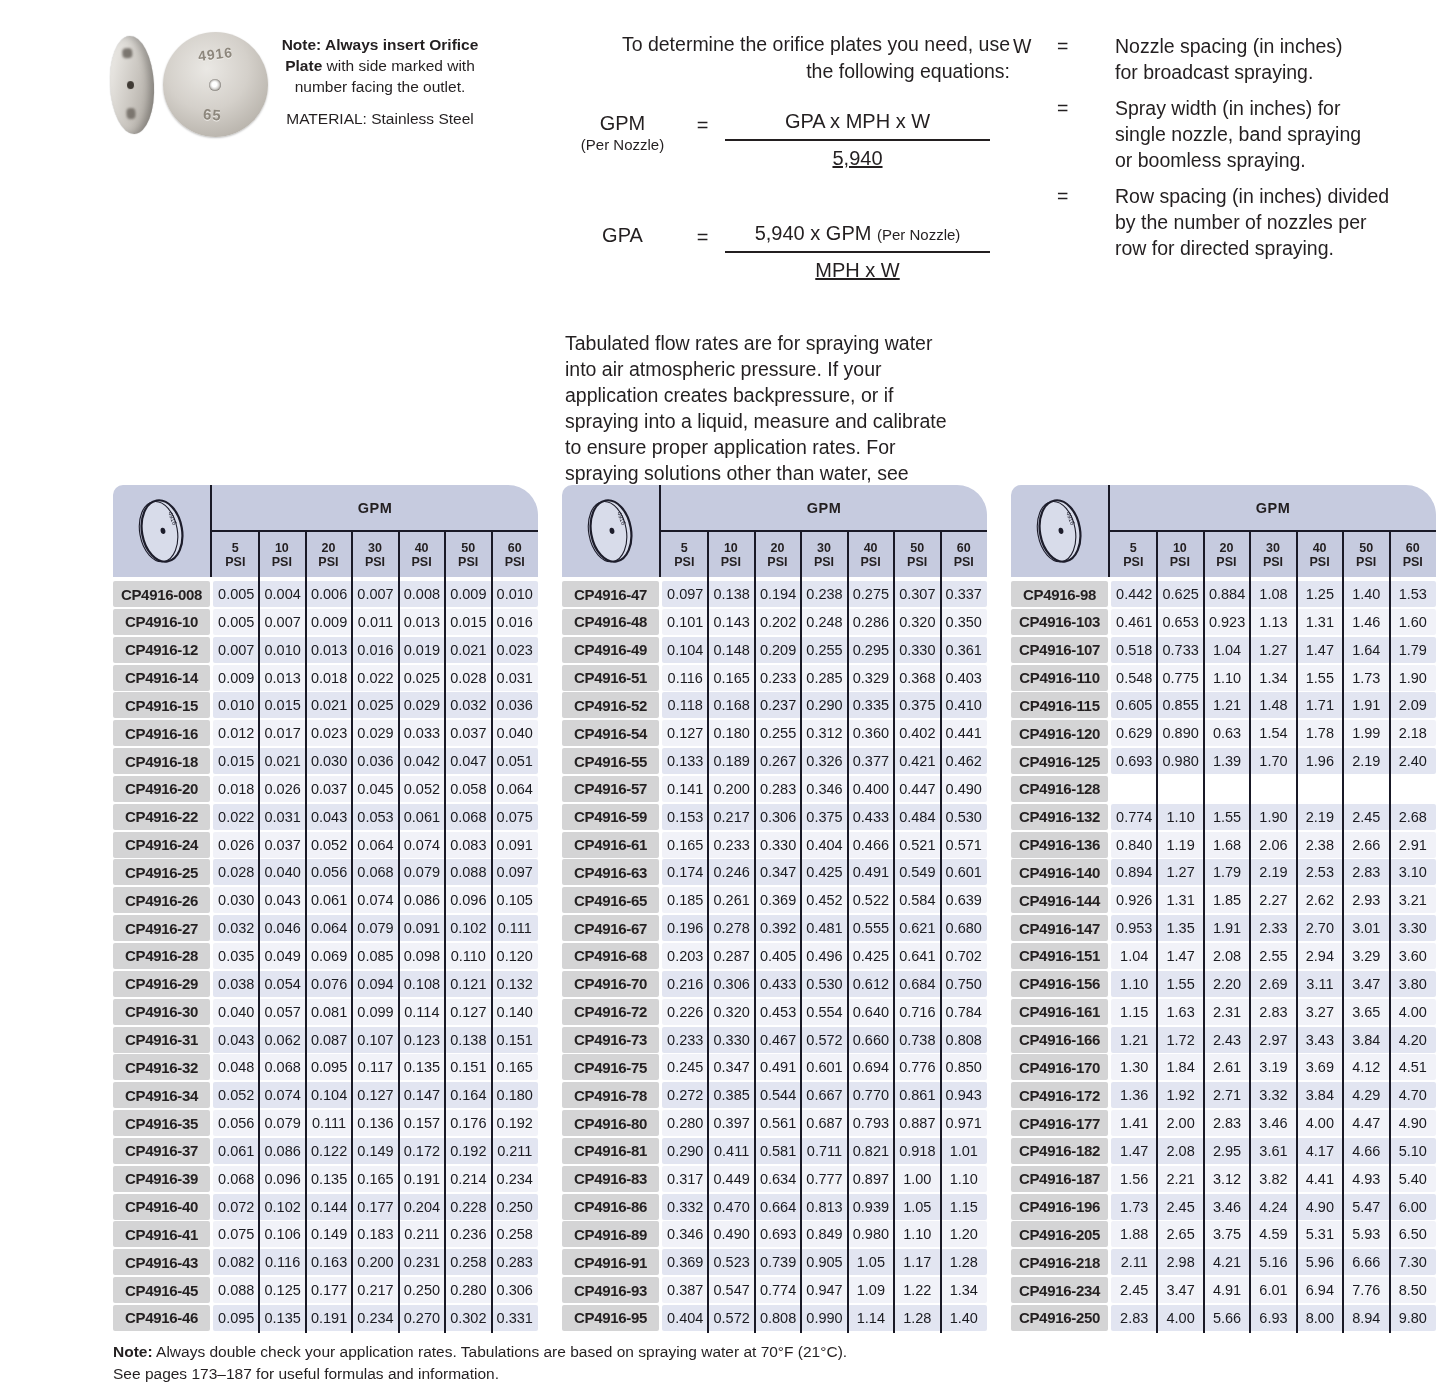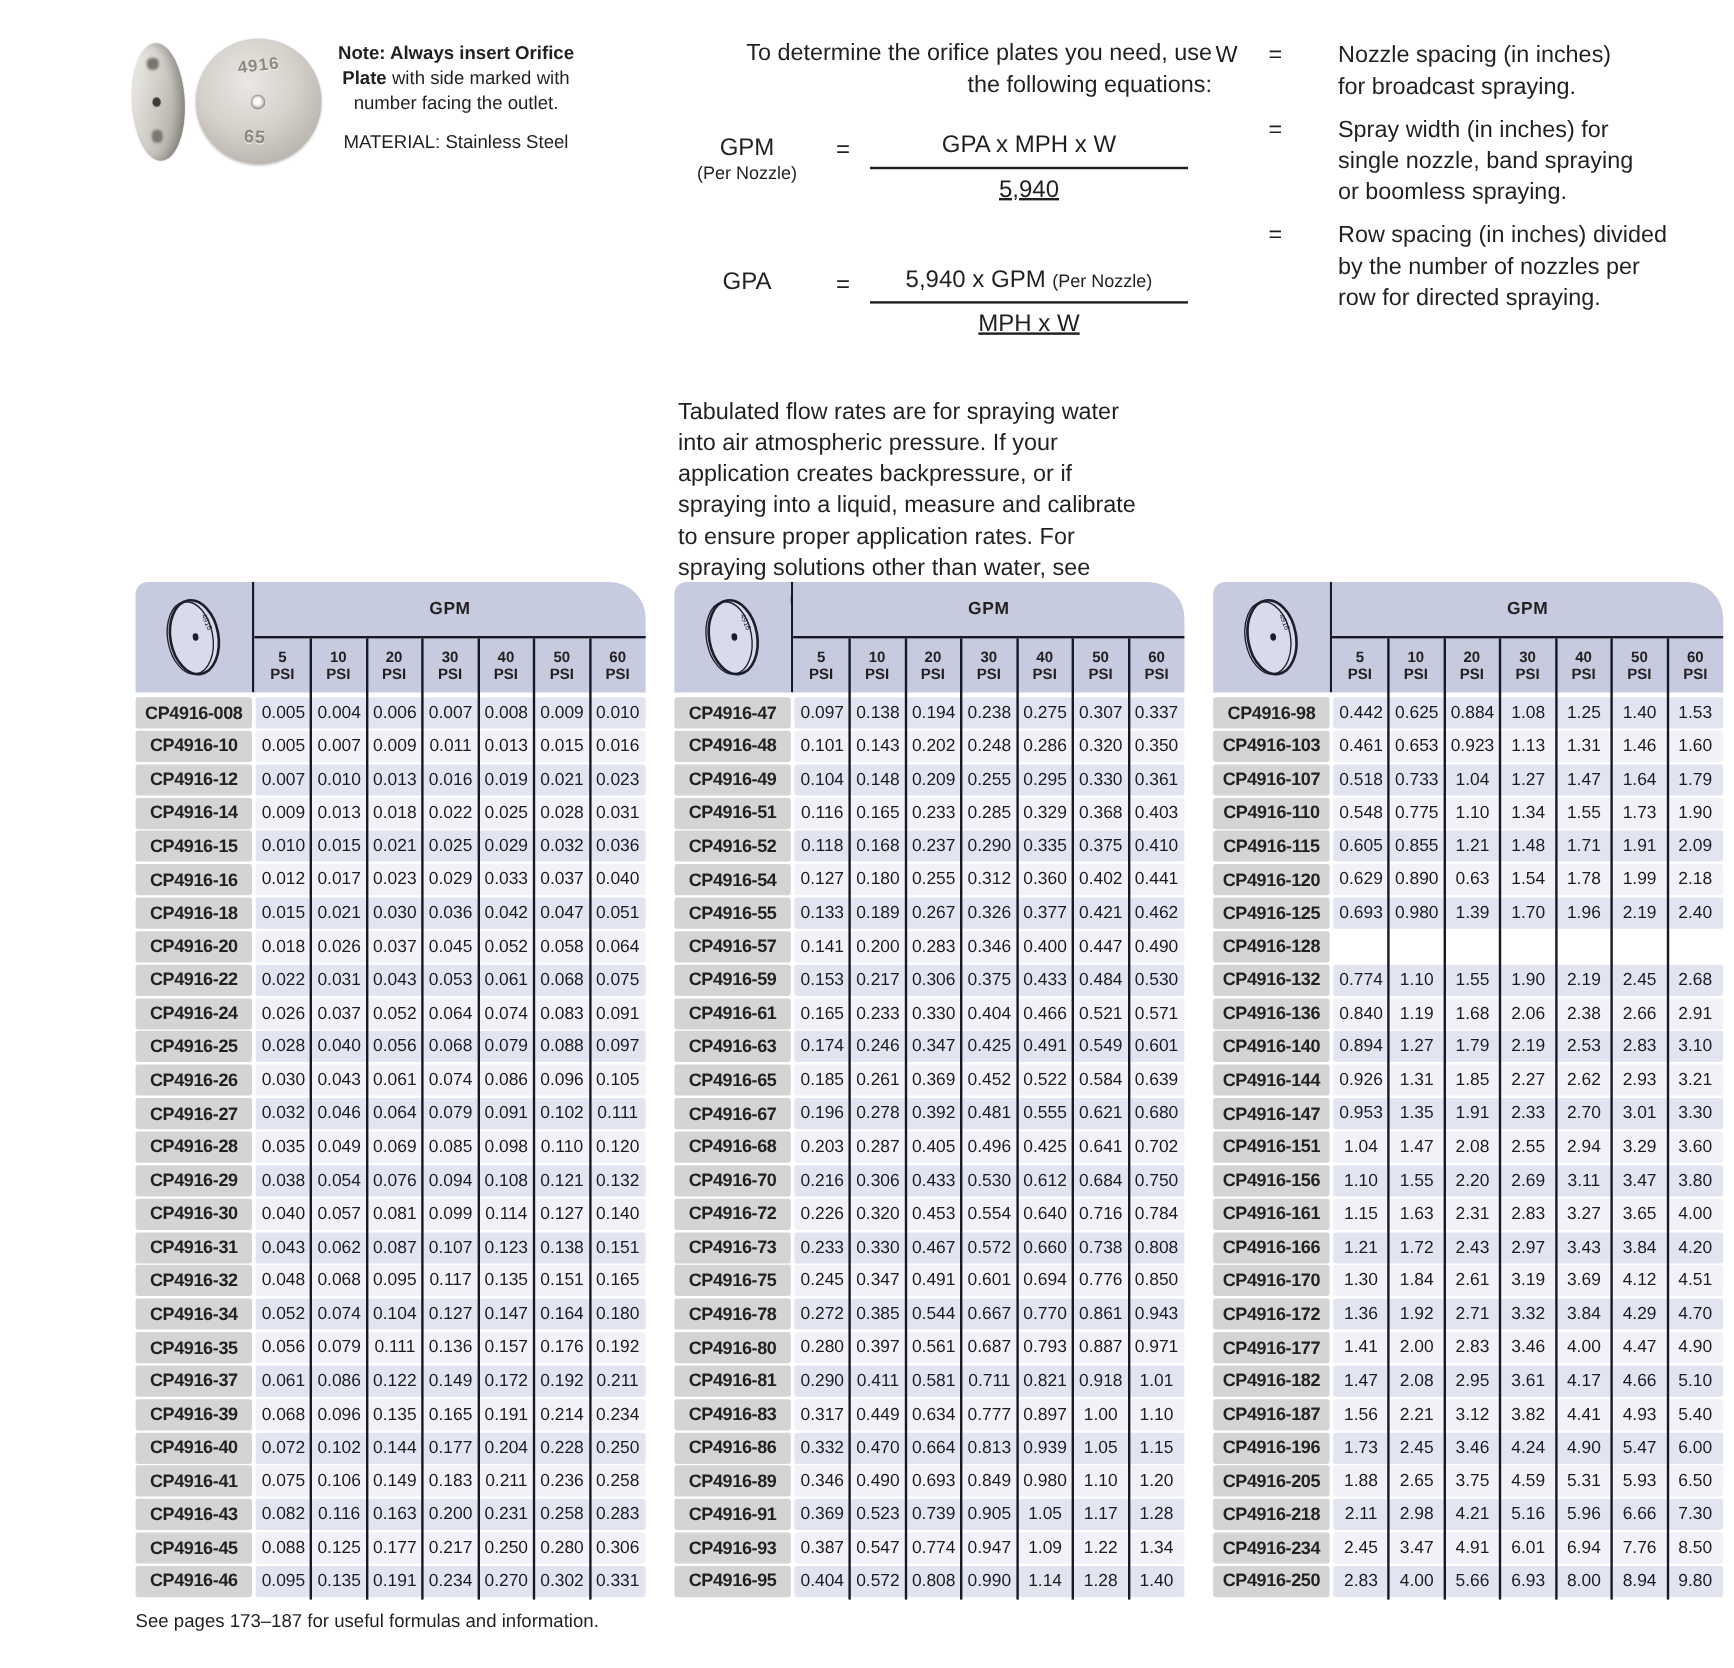--- a/index.html
+++ b/index.html
@@ -1322,14 +1322,15 @@
       <div class="colline" style="left: 191.857px;"></div>
       <div class="colline" style="left: 238.286px;"></div>
       <div class="colline" style="left: 284.714px;"></div>
       <div class="colline" style="left: 331.143px;"></div>
       <div class="colline" style="left: 377.571px;"></div>
     </section>
 
 </div>
 
 <div class="footer">
+  <div><b>Note:</b><span> Always double check your application rates. Tabulations are based on spraying water at 70°F (21°C).</span></div>
   <div>See pages 173–187 for useful formulas and information.</div>
 </div>
 
 </body></html>

